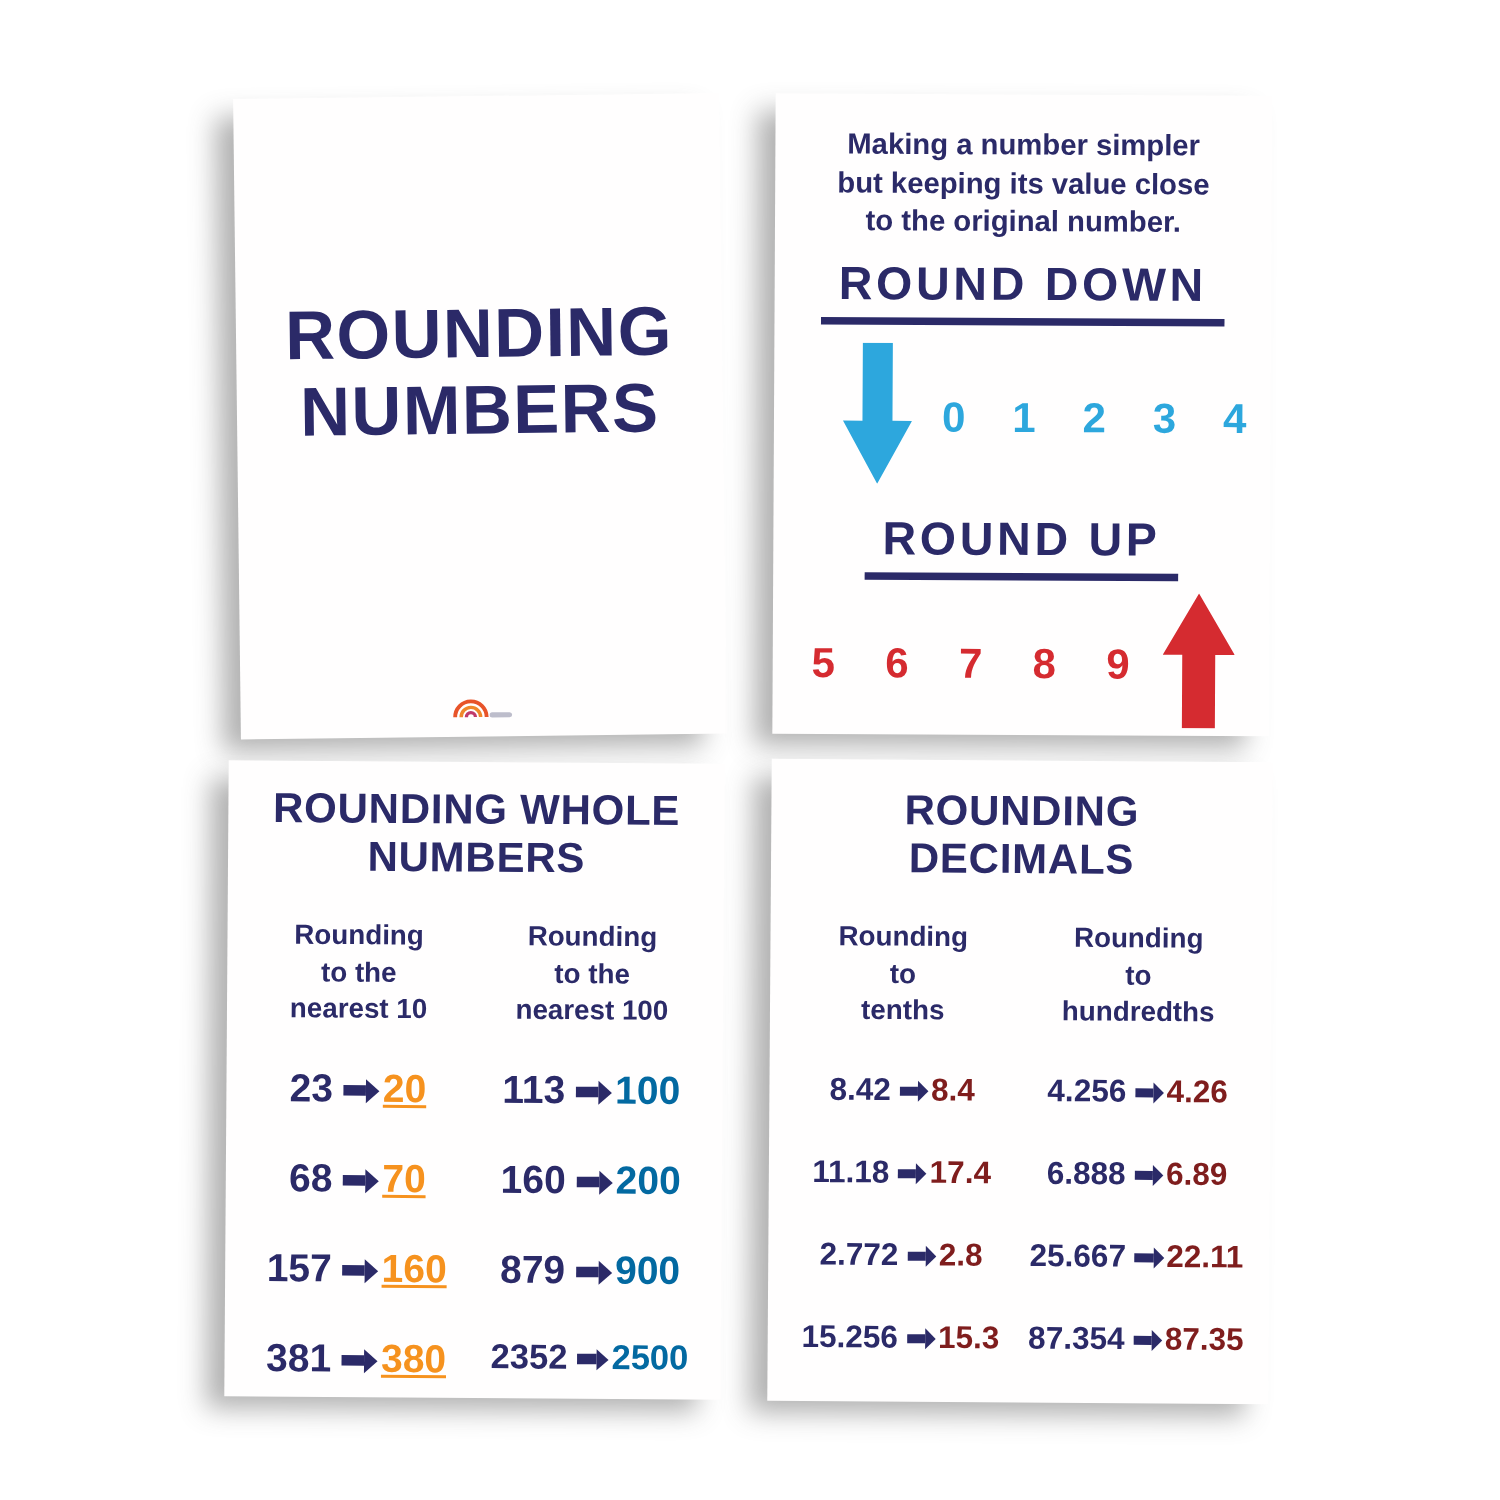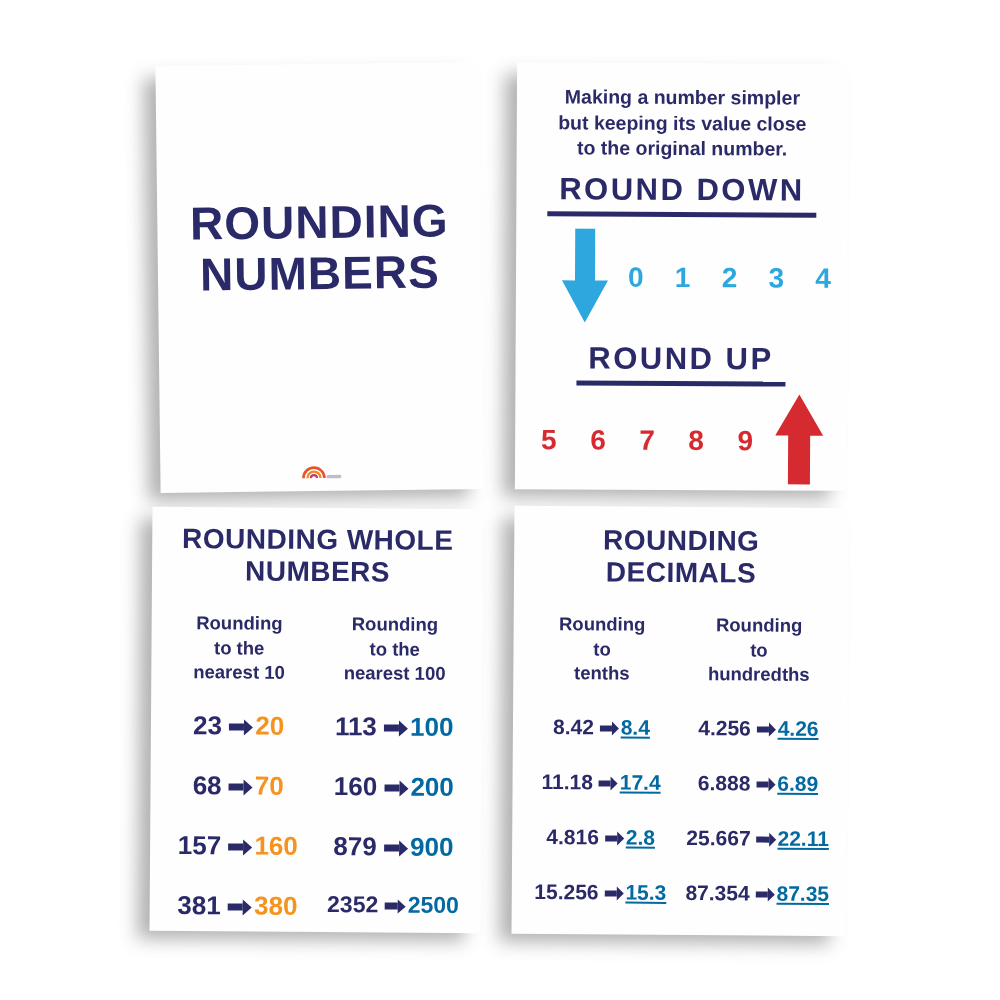--- a/index.html
+++ b/index.html
@@ -115,23 +115,23 @@
   }
   .card-d .rows { margin-top: 30px; }
   .conv-row {
     font-weight: bold;
     font-size: 26px;
     line-height: 1;
     white-space: nowrap;
   }
   .card-d .conv-row { font-size: 21px; }
   .conv-row.tight { font-size: 23px; }
-  .to.orange { color: #f6921e; }
+  .to.orange { color: #f6921e; text-decoration: underline; }
   .to.green  { color: #0369a1; }
-  .to.teal   { color: #0369a1; text-decoration: underline; }
+  .to.teal   { color: #7f1d1d; }
 
   
   .arr {
     position: relative;
     display: inline-block;
     width: 0.58em;
     height: 0.28em;
     background: #2b2a68;
     margin: 0 0.42em 0 0.28em;
     vertical-align: 0.12em;
@@ -281,21 +281,21 @@
           <span>tenths</span>
         </div>
         <div class="rows">
           <div class="conv-row">
             <span class="from">8.42</span><span class="arr"></span><span class="to teal">8.4</span>
           </div>
           <div class="conv-row">
             <span class="from">11.18</span><span class="arr"></span><span class="to teal">17.4</span>
           </div>
           <div class="conv-row">
-            <span class="from">4.816</span><span class="arr"></span><span class="to teal">2.8</span>
+            <span class="from">2.772</span><span class="arr"></span><span class="to teal">2.8</span>
           </div>
           <div class="conv-row">
             <span class="from">15.256</span><span class="arr"></span><span class="to teal">15.3</span>
           </div>
         </div>
       </div>
 
       <div class="col">
         <div class="col-header">
           <span>Rounding</span>

